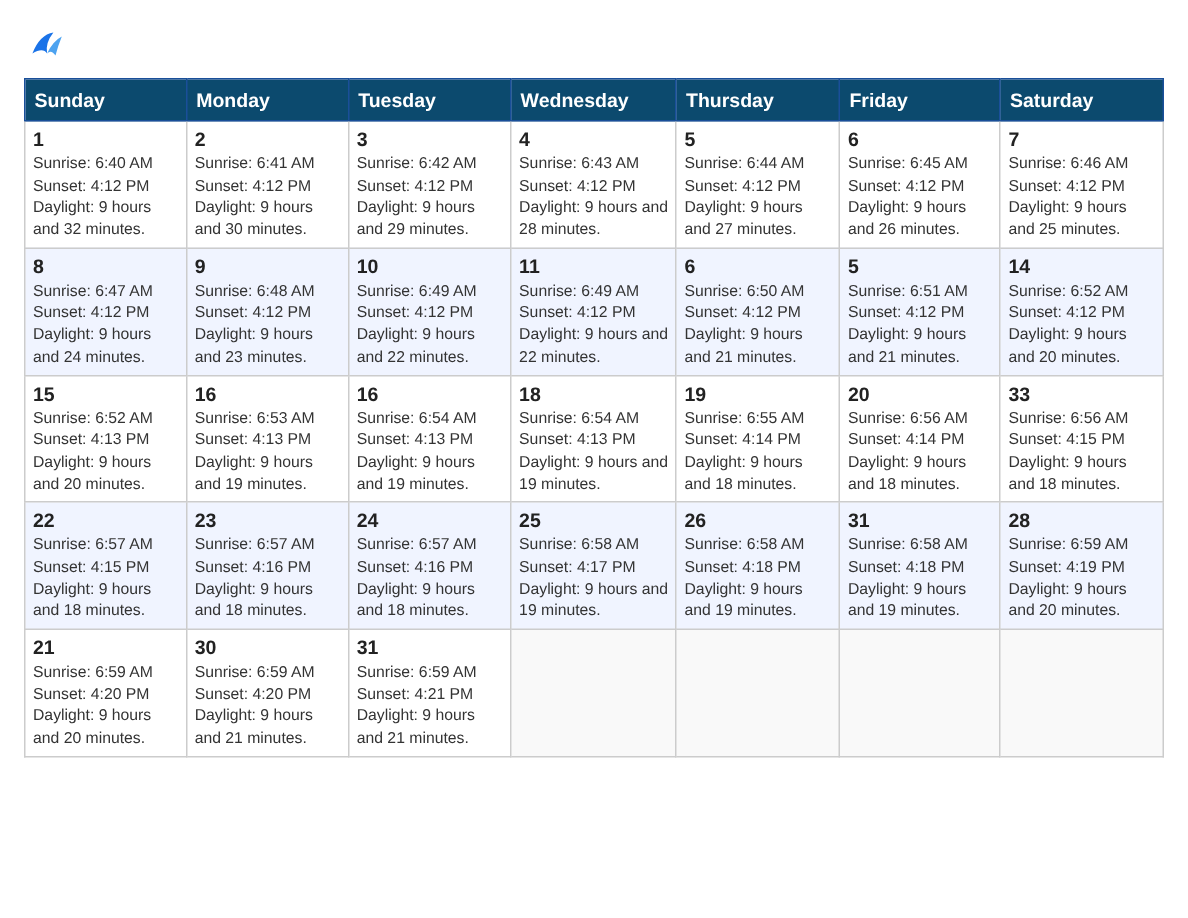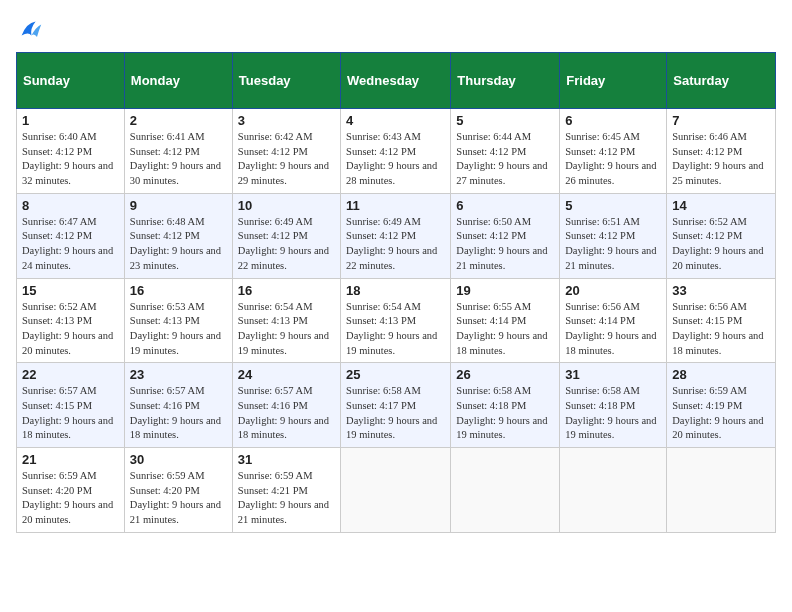--- a/index.html
+++ b/index.html
@@ -44,24 +44,24 @@
     .location {
       font-size: 15px;
       color: #444;
     }
     .calendar {
       width: 100%;
       border-collapse: collapse;
       font-size: 11px;
     }
     .calendar th {
-      background: #15803d;
+      background: #0c4a6e;
       color: #fff;
       text-align: left;
-      padding: 20px 6px;
+      padding: 6px 6px;
       font-size: 13px;
       font-weight: bold;
       border: 1px solid #1a4f99;
     }
     .calendar td {
       border: 1px solid #ccc;
       vertical-align: top;
       padding: 4px 5px;
       width: 113px;
       min-height: 80px;
@@ -77,21 +77,20 @@
       font-size: 13px;
       font-weight: bold;
       color: #222;
       display: block;
       margin-bottom: 2px;
     }
     .day-info {
       color: #333;
       font-size: 10.5px;
       line-height: 1.4;
-      font-family: Liberation Serif, serif;
     }
     .empty-cell {
       background: #f9f9f9 !important;
     }
   </style>
 </head>
 <body>
 
 <div class="header">
   <div class="logo">

